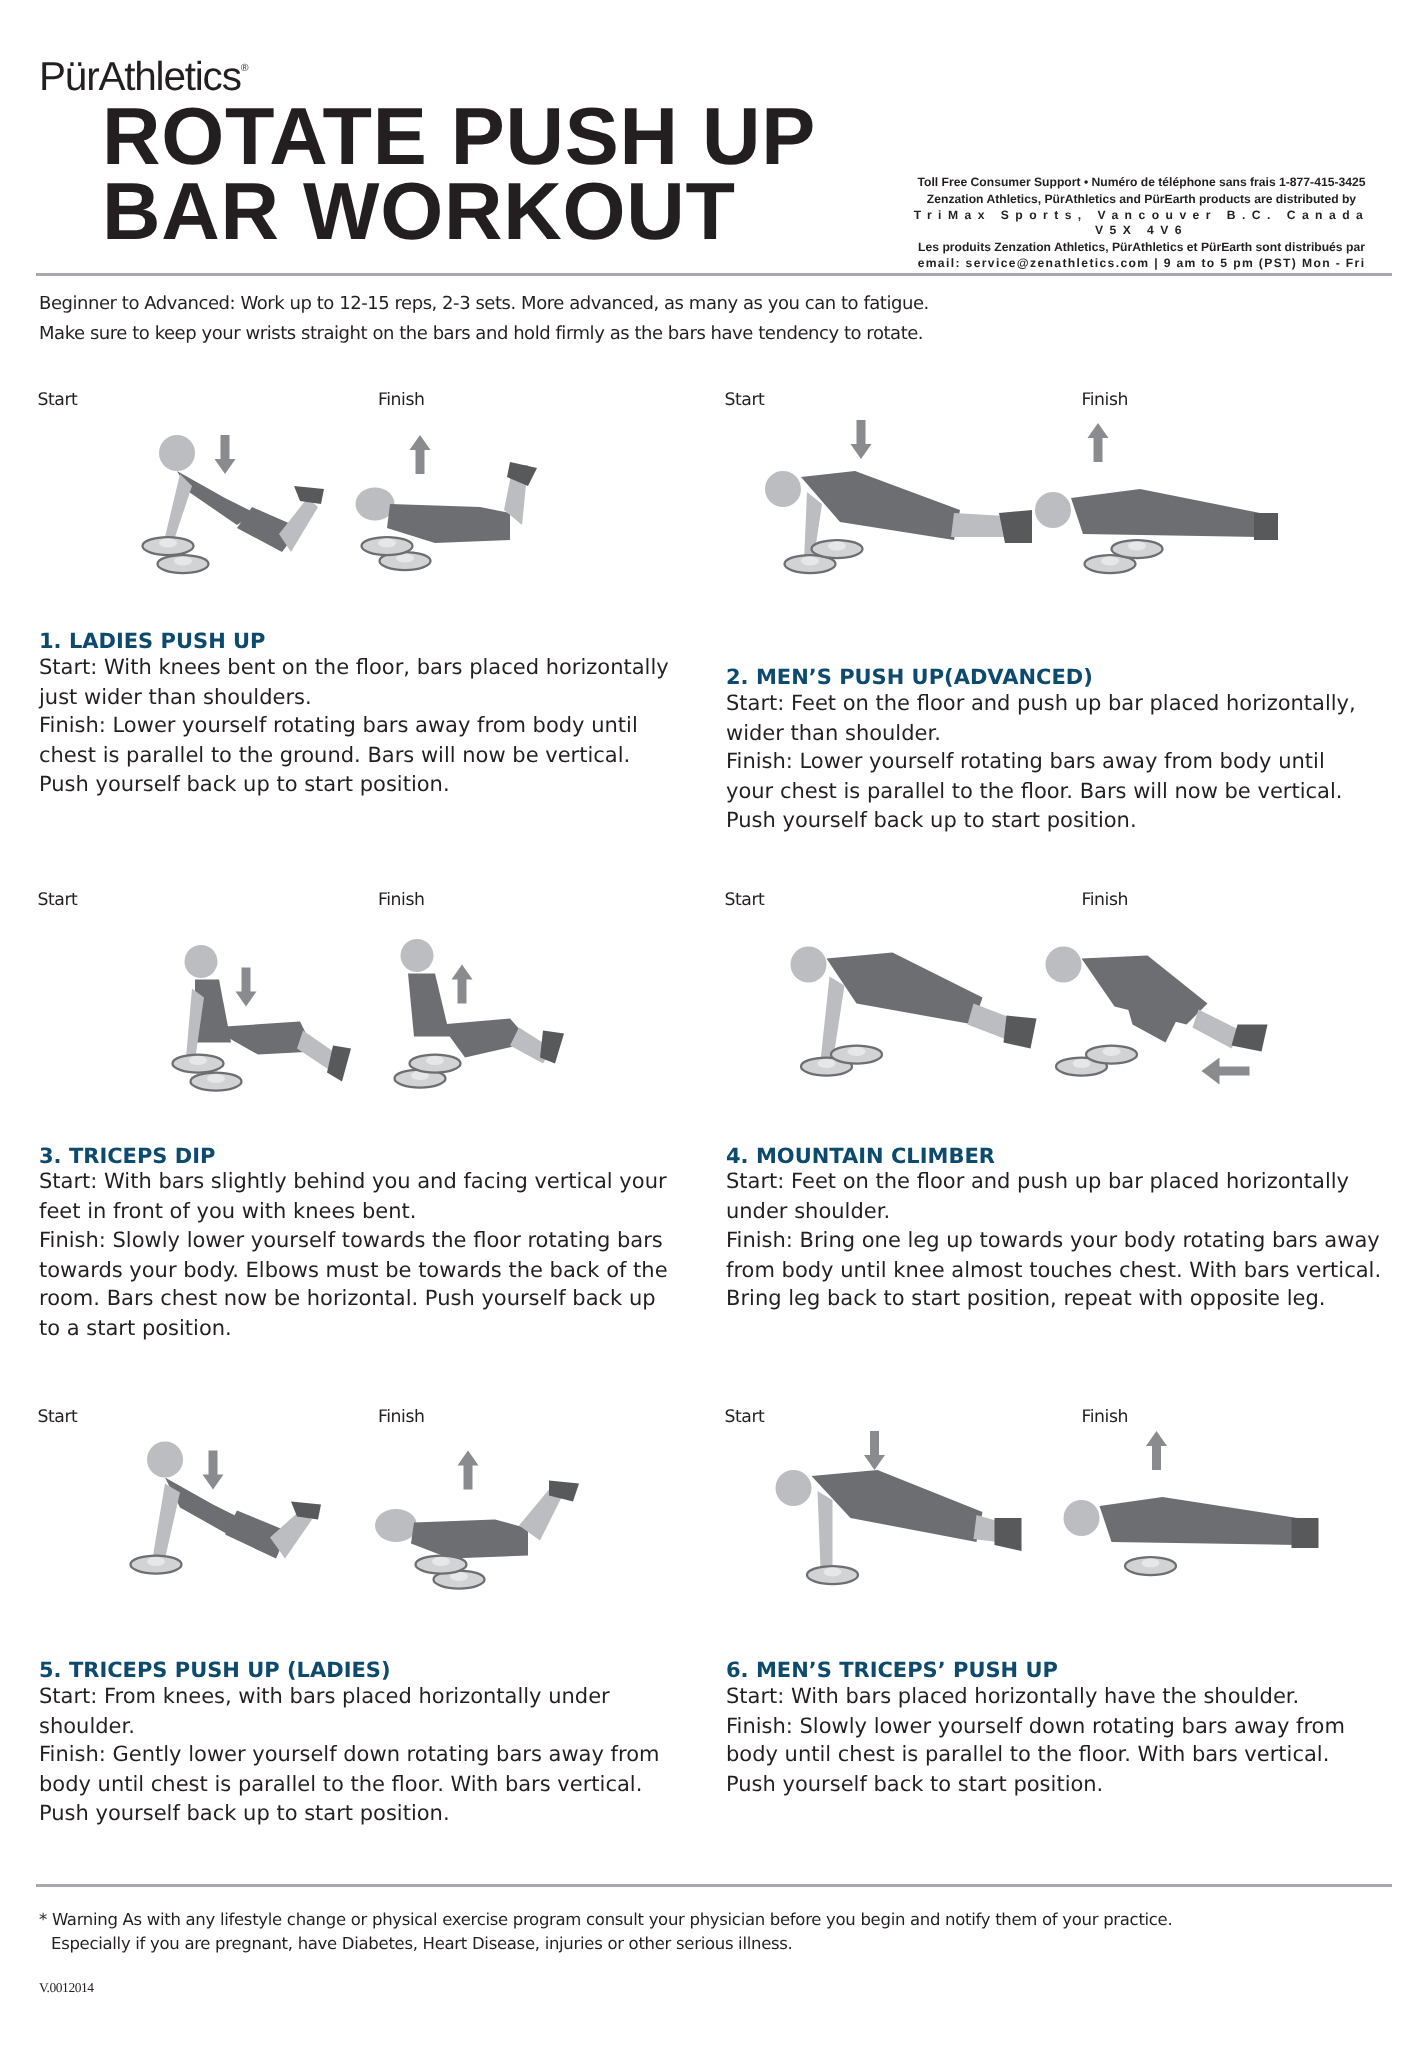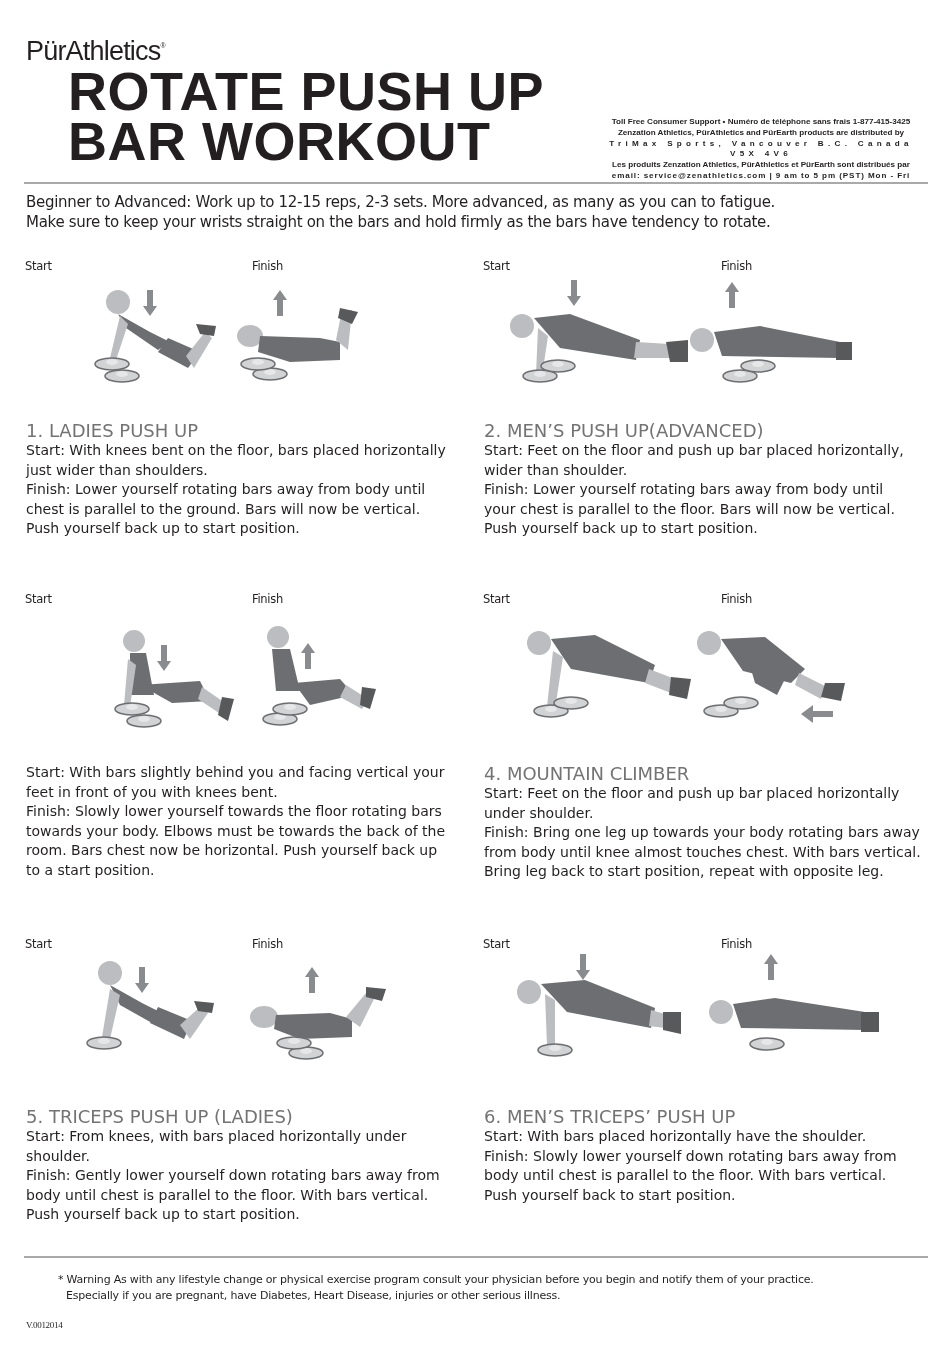--- a/index.html
+++ b/index.html
@@ -5,27 +5,27 @@
   html, body { margin: 0; padding: 0; background: #ffffff; }
   body { width: 950px; height: 1368px; position: relative; overflow: hidden; font-family: "DejaVu Sans", "Liberation Sans", sans-serif; color: #231f20; }
   .abs { position: absolute; }
   .logo { left: 26px; top: 36px; font-family: "Liberation Sans", sans-serif; font-size: 27px; letter-spacing: -0.8px; color: #231f20; }
   .logo sup { font-size: 7px; vertical-align: top; position: relative; top: 6px; }
   .title { left: 24px; top: 66px; font-family: "Liberation Sans", sans-serif; font-weight: bold; font-size: 54px; line-height: 50px; letter-spacing: 0.5px; color: #231f20; margin-left: 44px; }
   .contact { left: 594px; top: 117px; width: 334px; font-family: "Liberation Sans", sans-serif; font-weight: bold; font-size: 8.1px; line-height: 10.8px; color: #231f20; text-align: center; }
   .contact .spaced { letter-spacing: 4.3px; }
   .contact .email { letter-spacing: 0.9px; }
   .hr { left: 24px; width: 904px; height: 2px; background: #a7a9ac; }
-  .intro { left: 26px; top: 193px; font-family: "DejaVu Sans", sans-serif; font-size: 15px; line-height: 19.5px; color: #231f20; letter-spacing: -0.3px; }
+  .intro { left: 26px; top: 193px; font-family: "DejaVu Sans", sans-serif; font-size: 12px; line-height: 19.5px; color: #231f20; letter-spacing: -0.3px; }
   .lbl { font-family: "DejaVu Sans", sans-serif; font-size: 11.5px; color: #231f20; letter-spacing: -0.3px; text-align: right; }
-  .ex-title { font-family: "DejaVu Sans", sans-serif; font-weight: normal; font-size: 18px; color: #737373; }
+  .ex-title { font-family: "DejaVu Sans", sans-serif; font-weight: bold; font-size: 14px; color: #0c4a6e; }
   .ex-body { font-family: "DejaVu Sans", sans-serif; font-size: 14px; line-height: 19.6px; color: #231f20; width: 450px; }
   .ex-body div { white-space: nowrap; }
   .fig { position: absolute; }
-  .warning { left: 26px; top: 1272px; font-family: "DejaVu Sans", sans-serif; font-size: 11px; line-height: 16px; color: #231f20; letter-spacing: -0.2px; margin-left: 32px; }
+  .warning { left: 26px; top: 1272px; font-family: "DejaVu Sans", sans-serif; font-size: 11px; line-height: 16px; color: #231f20; letter-spacing: -0.2px; }
   .version { left: 26px; top: 1320px; font-family: Liberation Serif, serif; font-size: 9px; color: #231f20; letter-spacing: -0.3px; }
 </style>
 </head>
 <body>
 
 <div class="abs logo"><span>PürAthletics</span><sup>®</sup></div>
 <div class="abs title">
   <div>ROTATE PUSH UP</div>
   <div>BAR WORKOUT</div>
 </div>
@@ -103,21 +103,21 @@
   <path d="M38,50 L36,96 L42,98 L48,58 Z" fill="#bcbdc0"></path>
   <use href="#disc" x="40" y="98"></use>
     <use href="#disc" x="58" y="88"></use>
   <use href="#arrow-up" x="232" y="4"></use>
   <circle cx="202" cy="62" r="12" fill="#bcbdc0"></circle>
   <path d="M214,54 L260,48 L340,64 L340,80 L222,78 Z" fill="#6d6e71"></path>
   <path d="M336,64 L352,64 L352,82 L336,82 Z" fill="#58595b"></path>
   <use href="#disc" x="240" y="98"></use>
     <use href="#disc" x="258" y="88"></use>
 </svg>
-<div class="abs" style="left:484px;top:420px;">
+<div class="abs" style="left:484px;top:444px;">
   <div class="ex-title">2. MEN’S PUSH UP(ADVANCED)</div>
   <div class="ex-body">
     <div>Start: Feet on the floor and push up bar placed horizontally,</div>
     <div>wider than shoulder.</div>
     <div>Finish: Lower yourself rotating bars away from body until</div>
     <div>your chest is parallel to the floor. Bars will now be vertical.</div>
     <div>Push yourself back up to start position.</div>
   </div>
 </div>
 
@@ -136,20 +136,21 @@
   <use href="#arrow-up" x="198" y="18"></use>
   <circle cx="168" cy="12" r="11" fill="#bcbdc0"></circle>
   <path d="M162,24 L180,24 L190,66 L166,66 Z" fill="#6d6e71"></path>
   <path d="M184,58 L230,54 L244,70 L200,80 Z" fill="#6d6e71"></path>
   <path d="M236,60 L258,74 L252,84 L230,72 Z" fill="#bcbdc0"></path>
   <path d="M252,62 L266,64 L260,84 L250,80 Z" fill="#58595b"></path>
   <use href="#disc" x="170" y="94"></use>
     <use href="#disc" x="180" y="84"></use>
 </svg>
 <div class="abs" style="left:26px;top:763px;">
+  <div class="ex-title">3. TRICEPS DIP</div>
   <div class="ex-body">
     <div>Start: With bars slightly behind you and facing vertical your</div>
     <div>feet in front of you with knees bent.</div>
     <div>Finish: Slowly lower yourself towards the floor rotating bars</div>
     <div>towards your body. Elbows must be towards the back of the</div>
     <div>room. Bars chest now be horizontal. Push yourself back up</div>
     <div>to a start position.</div>
   </div>
 </div>
 

